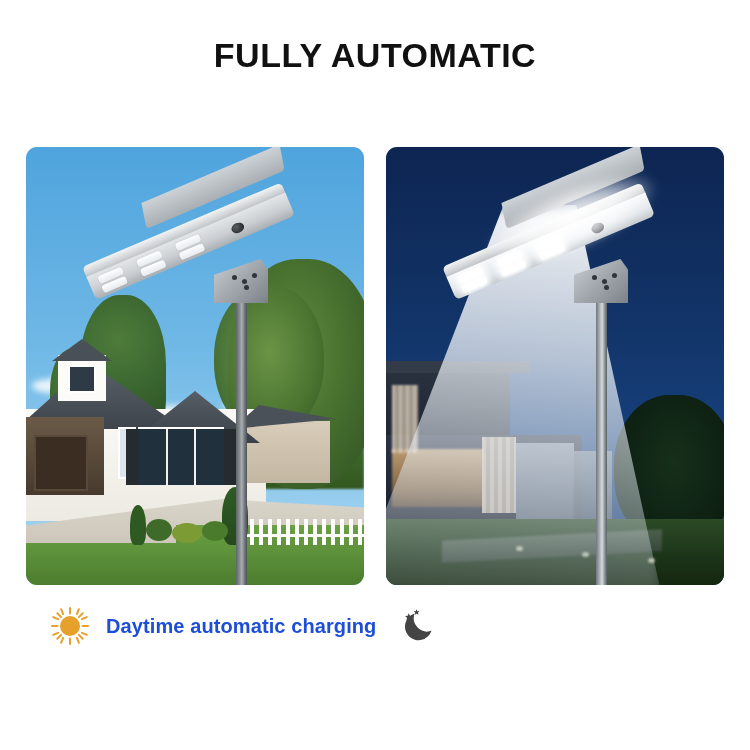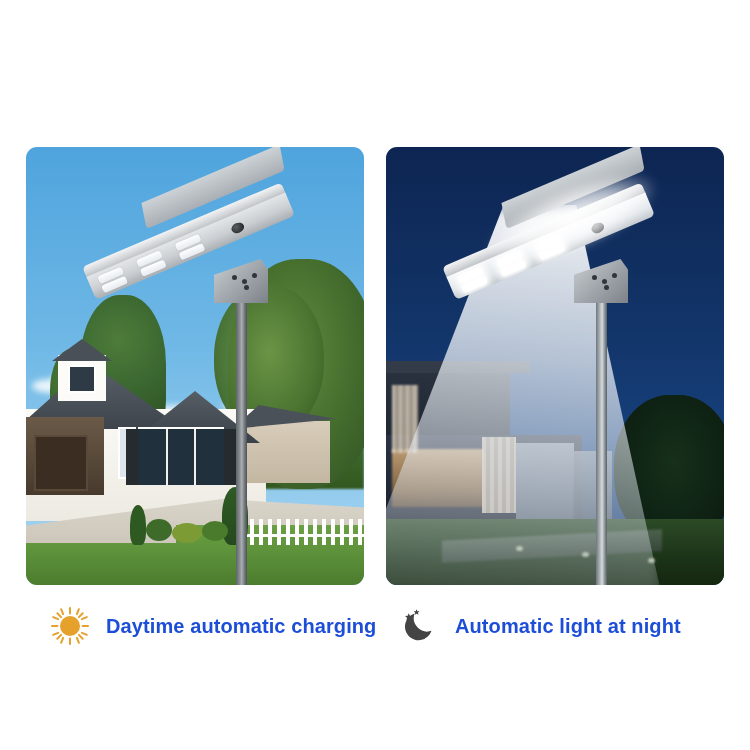--- a/index.html
+++ b/index.html
@@ -319,20 +319,21 @@
     font-size:20px;font-weight:bold;color:#1d4ed8;
     letter-spacing:.1px;white-space:nowrap;
   }
 </style>
 </head>
 <body>
 
 <div class="page">
 
   <div class="headline">
+    <span class="line">FULLY AUTOMATIC</span>
   </div>
 
   <div class="photos">
 
     <div class="photo day">
       <div class="day-sky">
         <div class="cloud c1"></div>
         <div class="cloud c2"></div>
         <div class="cloud c3"></div>
         <div class="cloud c4"></div>
@@ -479,17 +480,16 @@
     </div>
 
     <div class="cap">
       <span class="ico">
         <svg width="42" height="42" viewBox="0 0 42 42" aria-hidden="true">
           <path d="M33.5 25.8a13.4 13.4 0 0 1-16.9-17.2A13.6 13.6 0 1 0 33.5 25.8Z" fill="#444444"></path>
           <path d="M10.8 8.2l1.1 2.5 2.7.25-2.05 1.8.62 2.65-2.39-1.4-2.39 1.4.62-2.65-2.05-1.8 2.7-.25z" fill="#444444"></path>
           <path d="M18.6 4.2l.85 1.95 2.1.2-1.6 1.4.48 2.07-1.83-1.09-1.83 1.09.48-2.07-1.6-1.4 2.1-.2z" fill="#444444"></path>
         </svg>
       </span>
-      <span class="txt">Automatic light at night</span>
     </div>
   </div>
 
 </div>
 
 </body></html>

